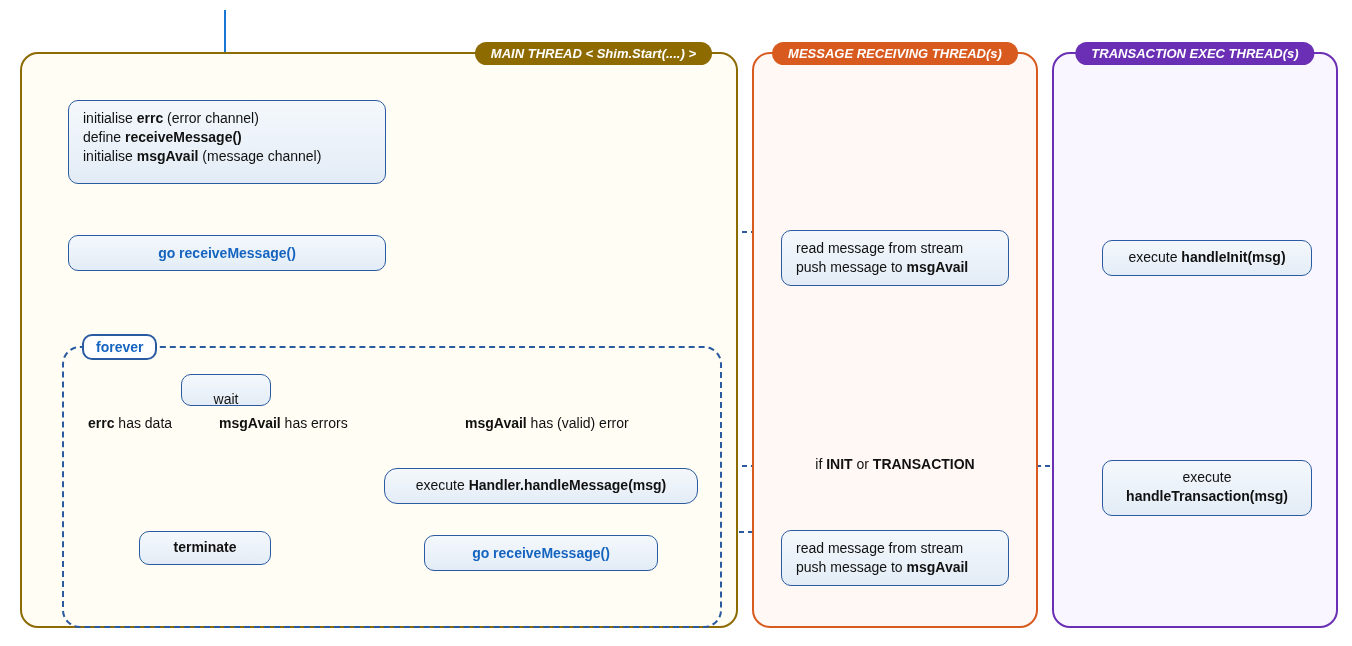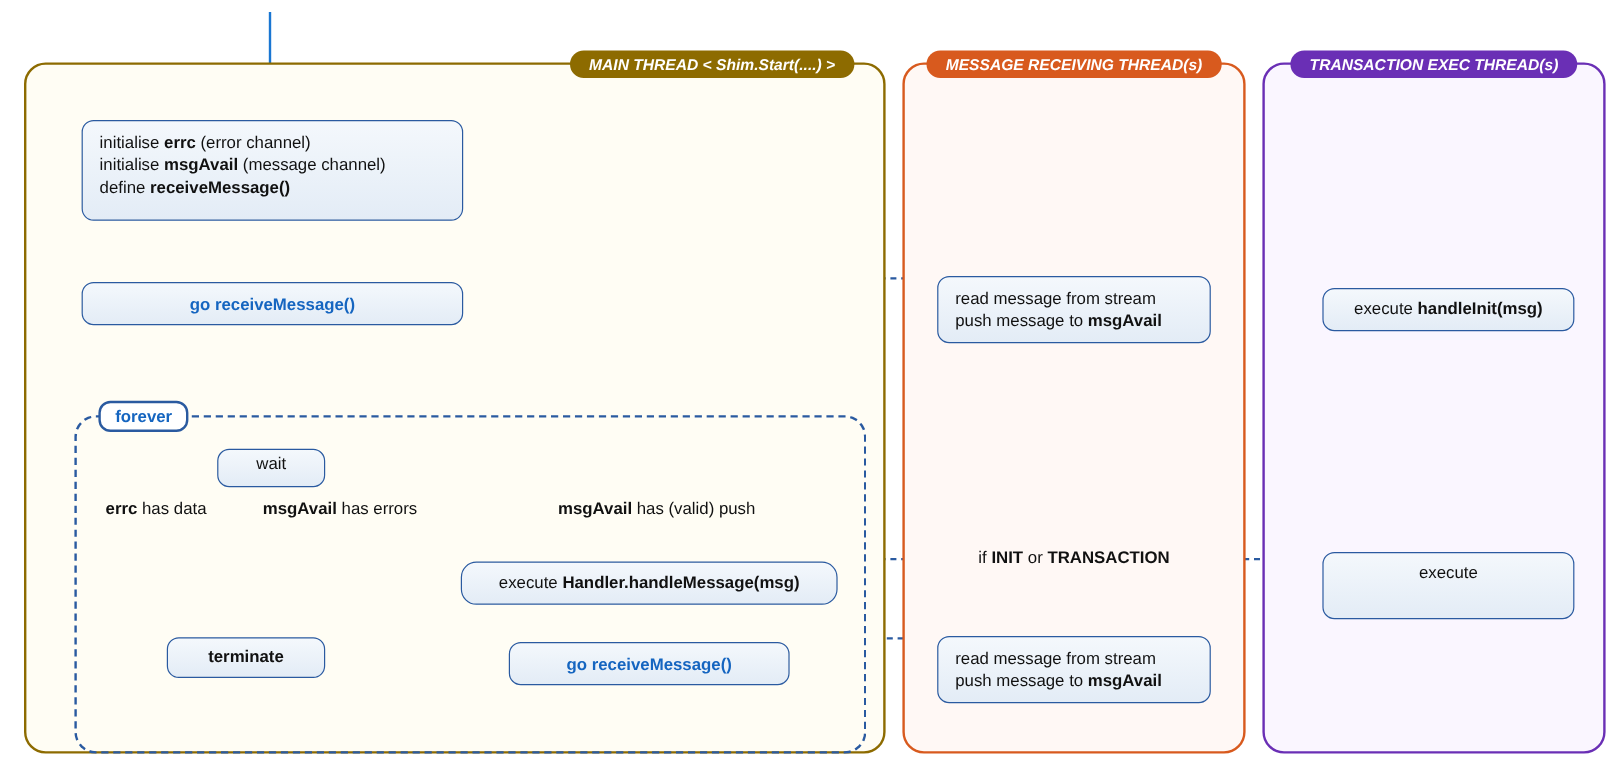--- a/index.html
+++ b/index.html
@@ -141,43 +141,43 @@
 
 <div class="thread-panel" style="left:1052px; top:52px; width:286px; height:576px; border:2px solid var(--purple); background:var(--purple-light);">
   <div class="thread-label" style="left:50%; transform:translateX(-50%); background:var(--purple);">TRANSACTION EXEC THREAD(s)</div>
 </div>
 
 <div class="box" style="left:68px; top:80px; width:318px; height:84px;">
   <div>
     <span>initialise </span><span class="bold">errc</span><span> (error channel)</span>
   </div>
   <div>
+    <span>define </span><span class="bold">receiveMessage()</span>
+  </div>
+  <div>
     <span>initialise </span><span class="bold">msgAvail</span><span> (message channel)</span>
-  </div>
-  <div>
-    <span>define </span><span class="bold">receiveMessage()</span>
   </div>
 </div>
 
 <div class="box center" style="left:68px; top:215px; width:318px; height:36px; font-weight:700; color:var(--blue-text);">go receiveMessage()</div>
 
 <div class="forever-panel" style="left:62px; top:310px; width:660px; height:282px;margin-top:36px;">
   <div class="forever-label">forever</div>
 </div>
 
-<div class="box center" style="left:181px; top:354px; width:90px; height:32px; padding:2px 0;">wait</div>
+<div class="box center" style="left:181px; top:354px; width:90px; height:32px; padding:15px 0;">wait</div>
 
 <div class="cond-text" style="left:88px; top:415px;">
   <span class="bold">errc</span><span> has data</span>
 </div>
 <div class="cond-text" style="left:219px; top:415px;">
   <span class="bold">msgAvail</span><span> has errors</span>
 </div>
 <div class="cond-text" style="left:465px; top:415px;">
-  <span class="bold">msgAvail</span><span> has (valid) push</span>
+  <span class="bold">msgAvail</span><span> has (valid) error</span>
 </div>
 
 <div class="box center" style="left:139px; top:511px; width:132px; height:34px; padding:6px 0; font-weight:700;">terminate</div>
 
 <div class="box center" style="left:384px; top:448px; width:314px; height:36px; padding:7px 0;border-radius:13px;">
   <span>execute </span><span class="bold">Handler.handleMessage(msg)</span>
 </div>
 
 <div class="box center" style="left:424px; top:515px; width:234px; height:36px; font-weight:700; color:var(--blue-text);">go receiveMessage()</div>
 
@@ -198,13 +198,14 @@
 <div class="cond-text" style="left:782px; top:456px; width:226px; text-align:center;">
   <span>if </span><span class="bold">INIT</span><span> or </span><span class="bold">TRANSACTION</span>
 </div>
 
 <div class="box center" style="left:1102px; top:220px; width:210px; height:36px; padding:7px 16px;">
   <span>execute </span><span class="bold">handleInit(msg)</span>
 </div>
 
 <div class="box center" style="left:1102px; top:440px; width:210px; height:56px; padding:7px 6px;">
   <div>execute</div>
+  <div class="bold">handleTransaction(msg)</div>
 </div>
 
 </body></html>

